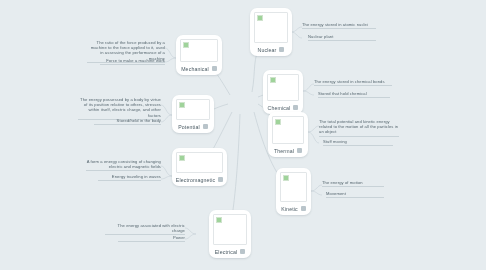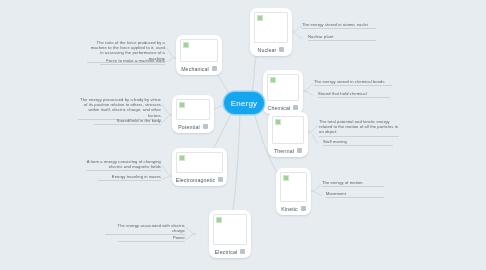--- a/index.html
+++ b/index.html
@@ -142,23 +142,20 @@
       <path d="M172,176 C166,176 166,179 161,179"></path>
 
       <path d="M172,115 C166,115 166,105 161,105"></path>
       <path d="M172,115 C166,115 166,122 161,122"></path>
 
       <path d="M176,58 C170,58 170,48 165,48"></path>
       <path d="M176,58 C170,58 170,62 165,62"></path>
     </g>
   </svg>
 
-  <div class="center-node">
-    <span class="label">Energy</span>
-  </div>
 
   <div class="node" style="left:250px; top:8px; width:42px; height:48px;">
     <div class="thumb">
       <span class="img-icon"></span>
     </div>
     <div class="node-foot">
       <span class="node-label">Nuclear</span>
       <span class="node-badge"></span>
     </div>
   </div>

